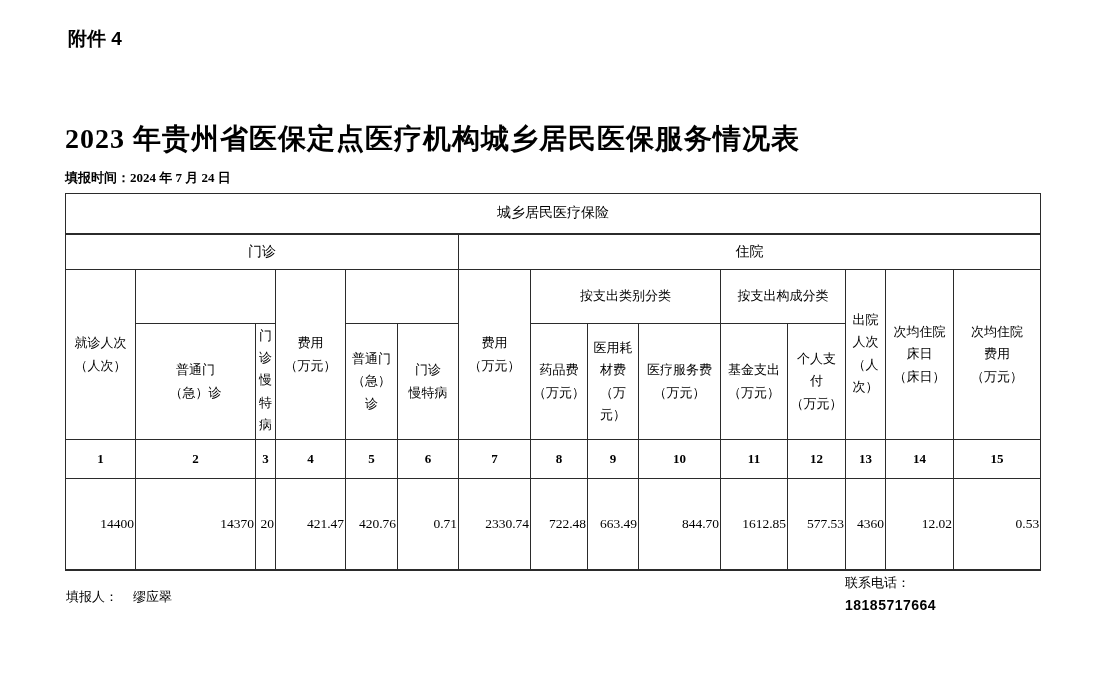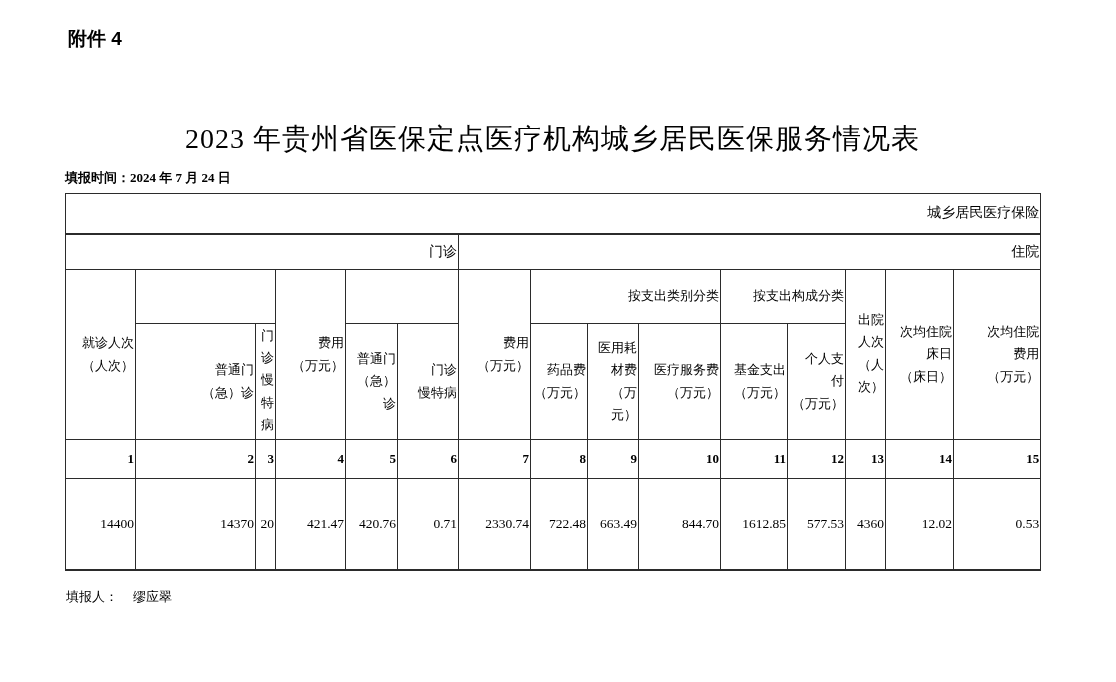--- a/index.html
+++ b/index.html
@@ -14,23 +14,22 @@
 
   .attachment {
     font-family: "Liberation Sans", sans-serif;
     font-size: 19px;
     font-weight: bold;
     margin-left: 3px;
   }
 
   .title {
     width: 975px;
-    text-align: center;
     font-size: 28px;
-    font-weight: normal;
+    font-weight: bold;
     margin-top: 68px;
     letter-spacing: 1px;
     white-space: nowrap;
   }
 
   .report-time {
     font-size: 13px;
     font-weight: bold;
     margin-top: 11px;
     margin-bottom: 6px;
@@ -38,21 +37,21 @@
 
   table.report {
     border-collapse: collapse;
     table-layout: fixed;
     width: 975px;
     border: 1px solid #2b2b2b;
     border-bottom: 2px solid #2b2b2b;
   }
   table.report td {
     border: 1px solid #2b2b2b;
-    text-align: right;
+    text-align: center;
     vertical-align: middle;
     font-size: 13px;
     line-height: 1.72;
     padding: 1px;
     white-space: pre-line;
     overflow: hidden;
   }
   tr.r-group td { height: 40px; font-size: 14px; border-bottom-width: 2px; }
   tr.r-section td { height: 36px; font-size: 14px; }
   tr.r-ghead td { height: 54px; }
@@ -202,15 +201,19 @@
       <td>577.53</td>
       <td>4360</td>
       <td>12.02</td>
       <td>0.53</td>
     </tr>
   </tbody>
     </table>
 
   <div class="footer">
     <div class="filler"><span>填报人：</span><span class="name">缪应翠</span></div>
+    <div class="contact">
+      <div>联系电话：</div>
+      <div class="phone">18185717664</div>
+    </div>
   </div>
 
 </div>
 
 </body></html>

